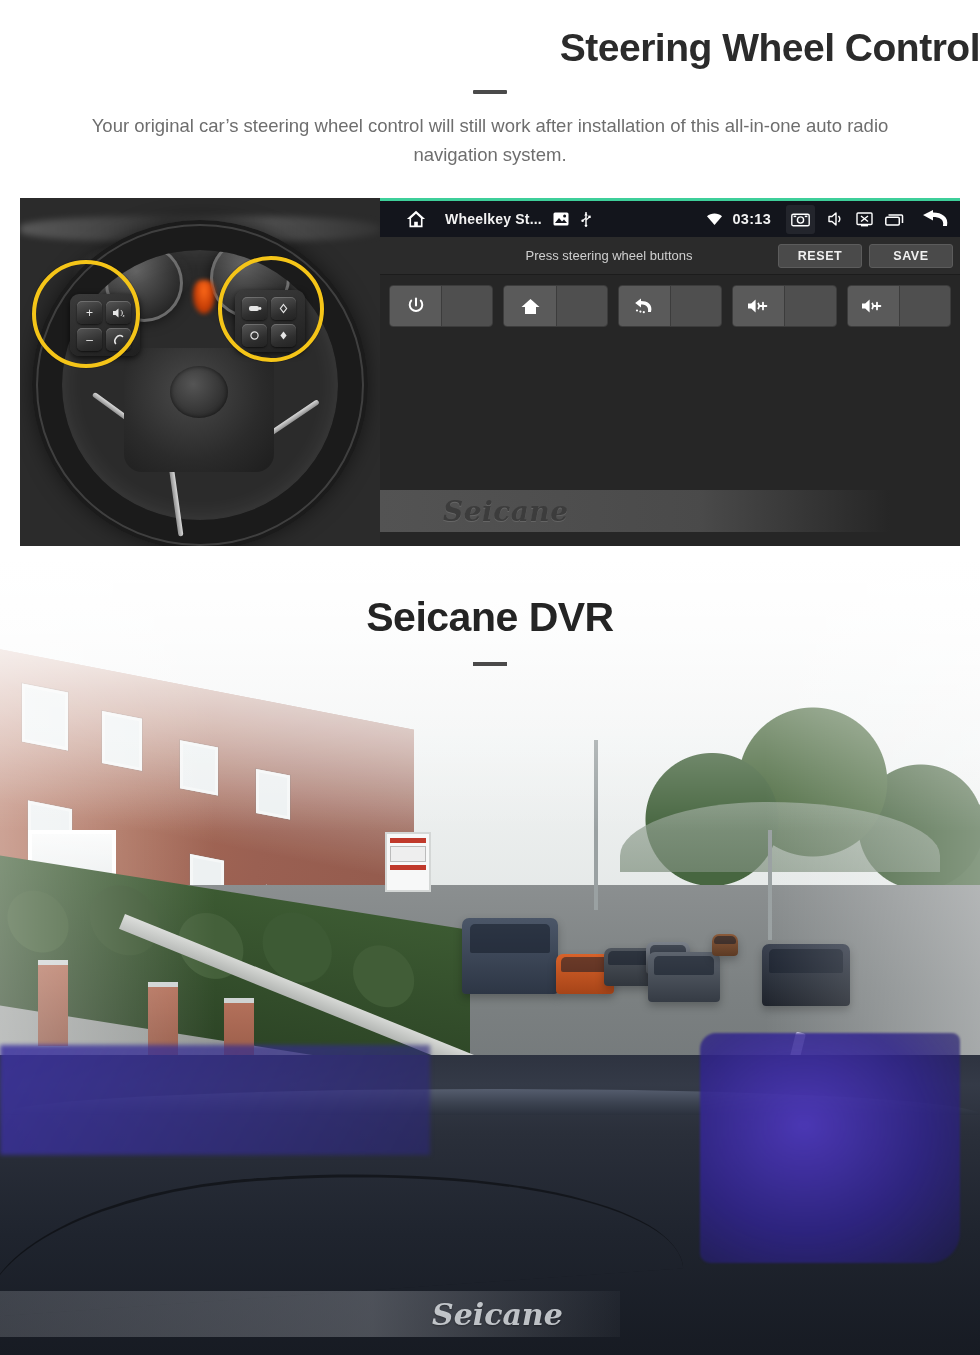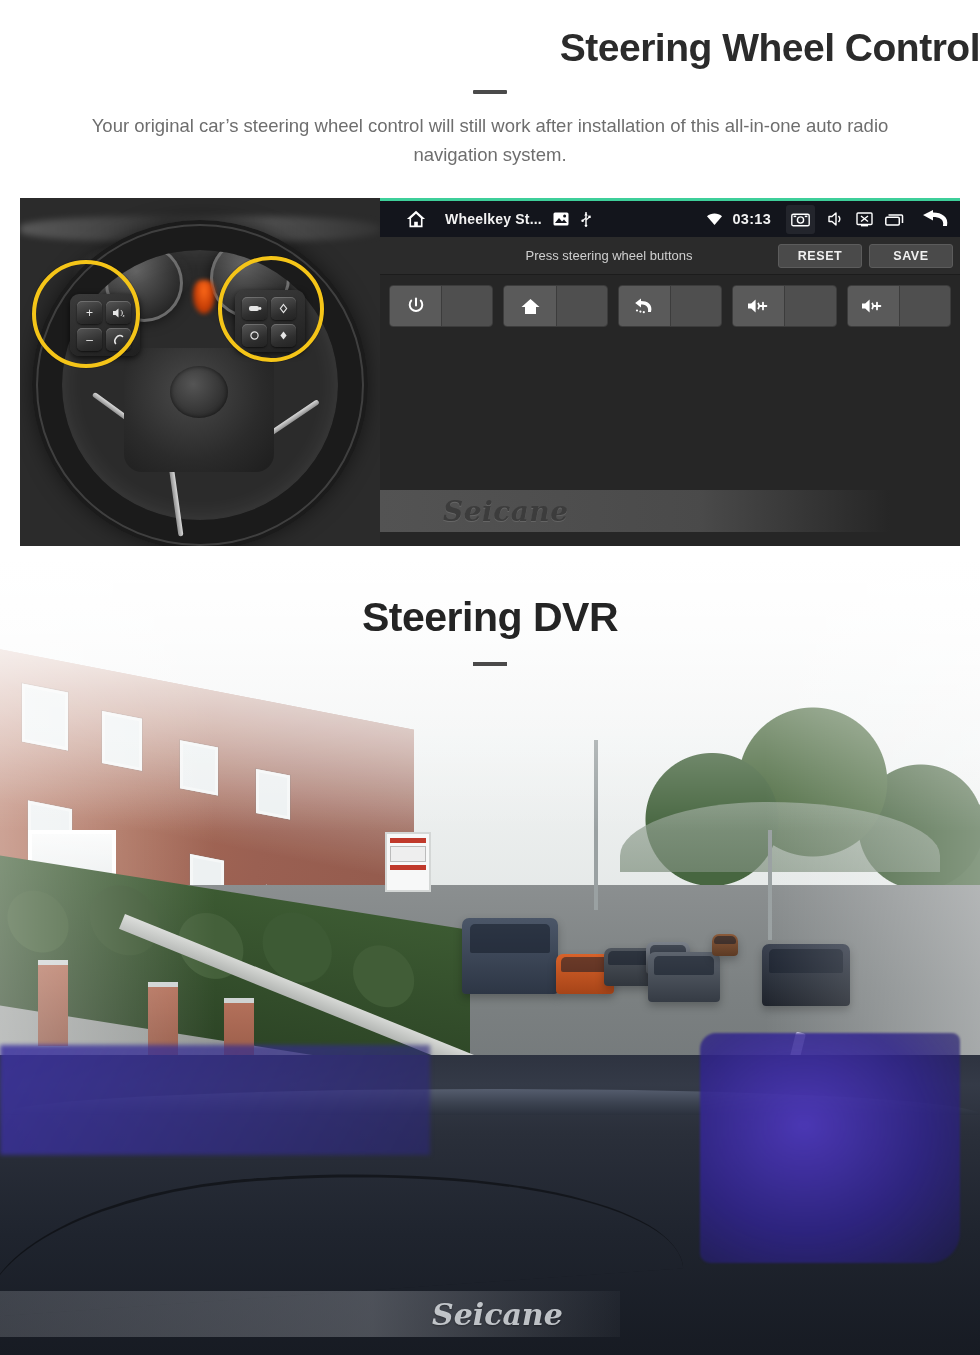--- a/index.html
+++ b/index.html
@@ -645,21 +645,21 @@
     <div class="kerb"></div>
     <div class="scene-fade"></div>
 
     <div class="dashboard">
       <div class="dash-top-edge"></div>
       <div class="dash-seam"></div>
     </div>
     <div class="windshield-blue"></div>
     <div class="windshield-blue2"></div>
 
-    <h2 class="dvr-title">Steering DVR</h2>
+    <h2 class="dvr-title">Seicane DVR</h2>
     <div class="dvr-rule"></div>
 
     <div class="dvr-watermark">
       <span>Seicane</span>
     </div>
 
   </section>
 </div>
 
 </body></html>

